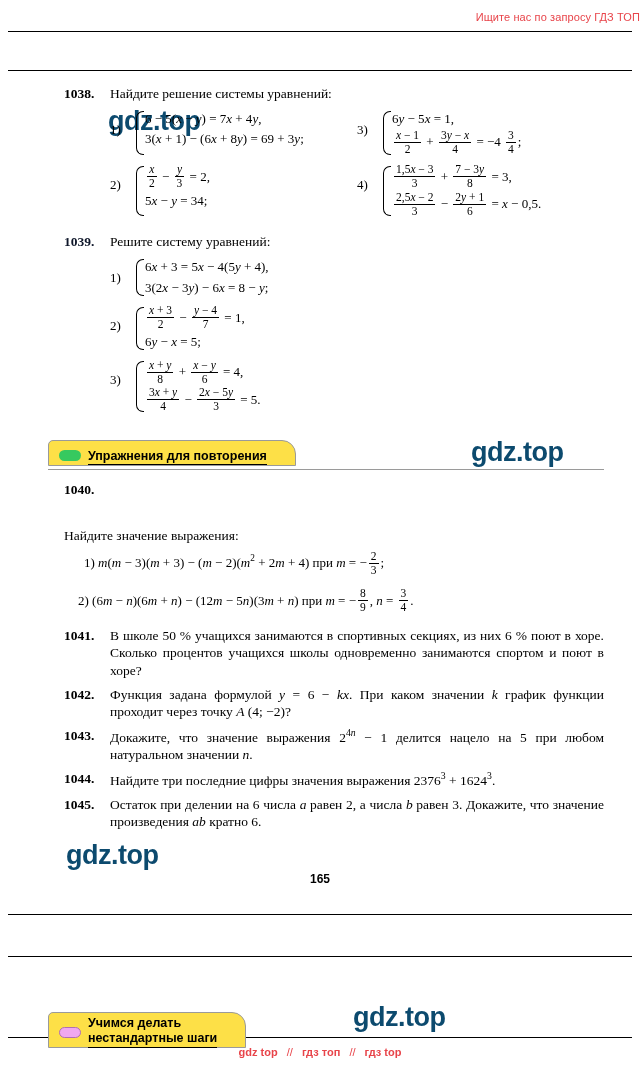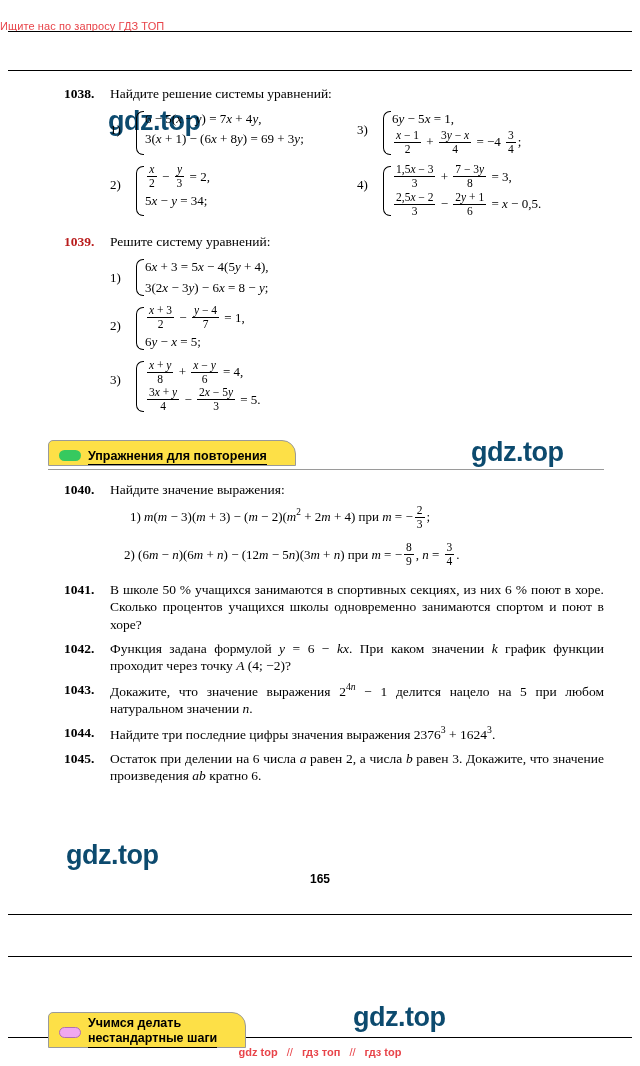--- a/index.html
+++ b/index.html
@@ -9,25 +9,25 @@
     width: 640px; height: 1066px;
     font-family: "Liberation Serif", serif;
     color: #000;
   }
   .page {
     position: relative;
     width: 640px; height: 1066px;
     overflow: hidden;
   }
   .top-banner {
-    text-align: left;
+    text-align: right;
     font-family: "Liberation Sans", sans-serif;
     font-size: 11px;
     color: #e8444a;
-    padding-top: 20px;
+    padding-top: 11px;
     letter-spacing: 0.1px;
   }
   .bottom-banner {
     position: absolute;
     bottom: 8px; left: 0; right: 0;
     text-align: center;
     font-family: "Liberation Sans", sans-serif;
     font-size: 11px;
     color: #e8444a;
     font-weight: bold;
@@ -72,21 +72,21 @@
   .wm4 { left: 345px; top: 970px; }
 
   .ex { display: flex; margin-top: 10px; }
   .ex-num {
     font-weight: bold;
     font-size: 13.5px;
     width: 46px;
     flex: 0 0 46px;
     text-align: left;
   }
-  .ex-num.green { color: #b91c1c; }
+  .ex-num.green { color: #0f172a; }
   .ex-body { flex: 1; font-size: 13.5px; }
   .ex-title { font-size: 13.5px; }
 
   .sys-wrap { display: flex; margin-top: 7px; }
   .sys-col { width: 50%; display: flex; }
   .item-label { font-size: 13px; width: 24px; flex: 0 0 24px; padding-top: 13px;}
   .brace {
     position: relative;
     padding-left: 11px;
     font-size: 13px;
@@ -302,21 +302,21 @@
         </div>
       </div>
 
       <div class="repeat-header" style="margin-left:-16px;">
         <div class="tab-box">
           <span class="pill"></span><span class="tab-text">Упражнения для повторения</span>
         </div>
         <div class="tab-underline"></div>
       </div>
 
-      <div class="ex" style="margin-top:12px;">
+      <div class="ex" style="margin-top:12px;flex-direction:column;">
         <div class="ex-num">1040.</div>
         <div class="ex-body">
           <div class="ex-title">Найдите значение выражения:</div>
           <div class="eq sub" style="margin-left:20px; font-size:13px;">
             1) <i>m</i>(<i>m</i> − 3)(<i>m</i> + 3) − (<i>m</i> − 2)(<i>m</i><sup>2</sup> + 2<i>m</i> + 4) при <i>m</i> = −<span class="frac"><span class="num">2</span><span class="den">3</span></span>;
           </div>
           <div class="eq sub" style="margin-left:14px; font-size:13px; margin-top:10px;">
             2) (6<i>m</i> − <i>n</i>)(6<i>m</i> + <i>n</i>) − (12<i>m</i> − 5<i>n</i>)(3<i>m</i> + <i>n</i>) при <i>m</i> = −<span class="frac"><span class="num">8</span><span class="den">9</span></span>, <i>n</i> = <span class="frac"><span class="num">3</span><span class="den">4</span></span>.
           </div>
         </div>

